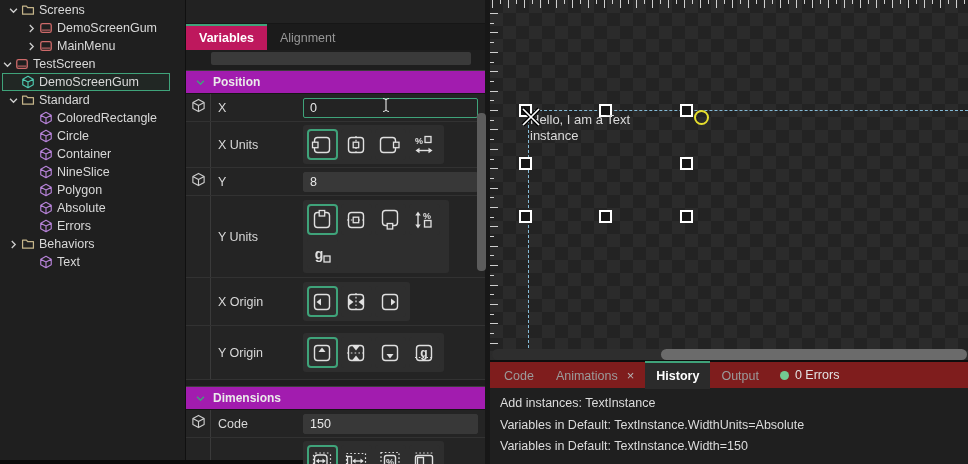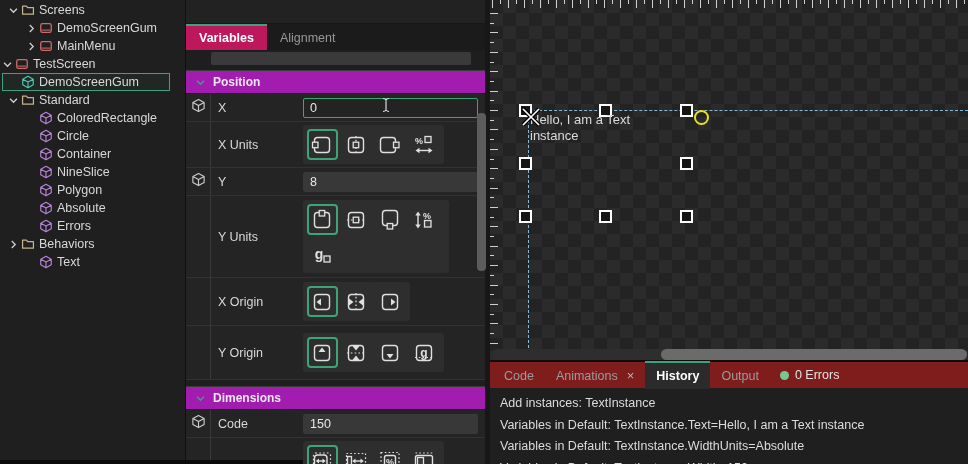--- a/index.html
+++ b/index.html
@@ -668,19 +668,18 @@
       <span class="btab">
         <span>Output</span>
       </span>
       <span class="err-badge">
         <span class="err-dot"></span>
         <span>0 Errors</span>
       </span>
     </div>
   <div id="history-list">
       <div class="history-line">Add instances: TextInstance</div>
-      <div class="history-line">Variables in Default: TextInstance.Text=Hello, I am a Text instance</div>
       <div class="history-line">Variables in Default: TextInstance.WidthUnits=Absolute</div>
       <div class="history-line">Variables in Default: TextInstance.Width=150</div>
     </div>
 </div>
 
 <div id="bottom-strip"></div>
 
 </body></html>

